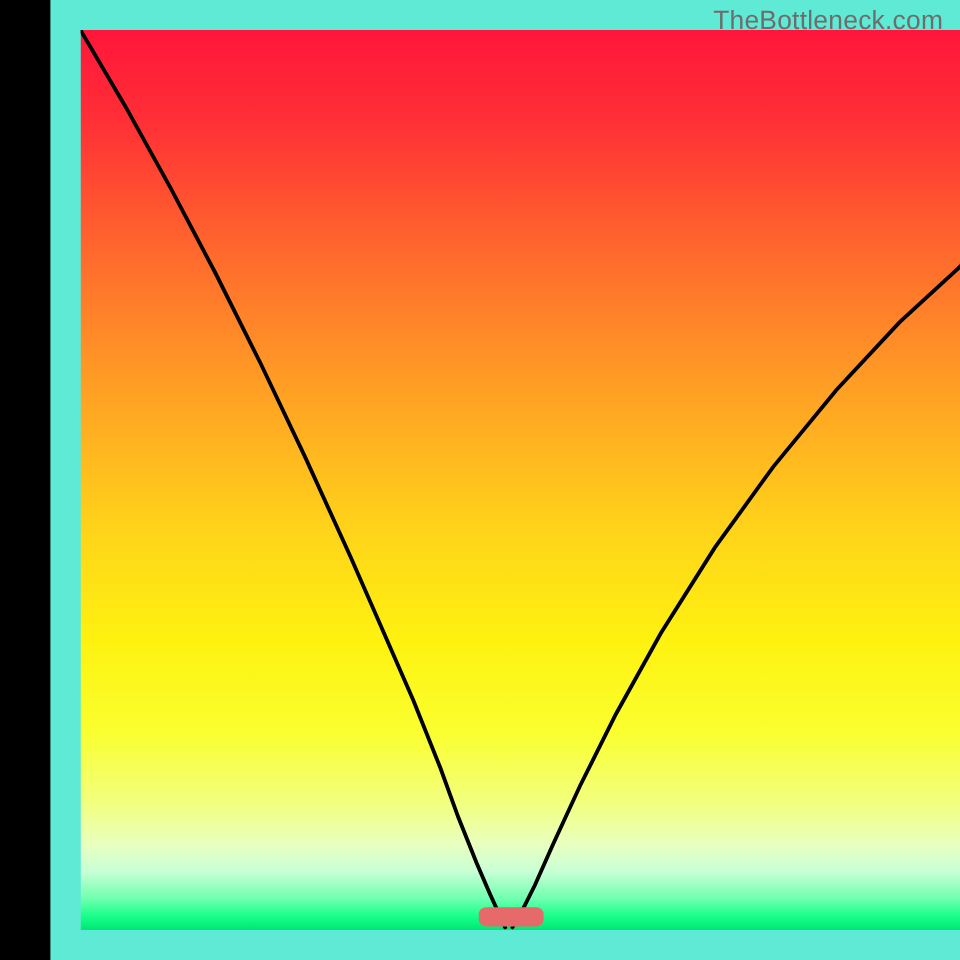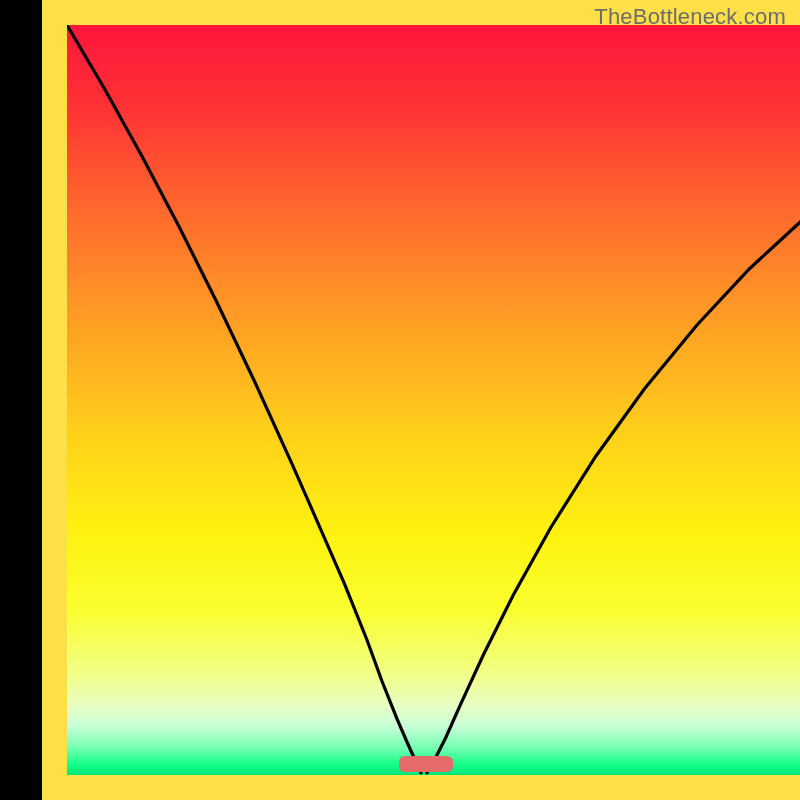--- a/index.html
+++ b/index.html
@@ -7,21 +7,21 @@
     padding: 0;
     width: 800px;
     height: 800px;
     overflow: hidden;
     background: #000;
     font-family: Arial, Helvetica, sans-serif;
   }
   .frame {
     position: absolute;
     inset: 0;
-    background: #fde047;
+    background: #5eead4;
     margin-left: 42px;
   }
   .plot {
     position: absolute;
     left: 25px;
     top: 25px;
     width: 750px;
     height: 750px;
     overflow: hidden;
   }

